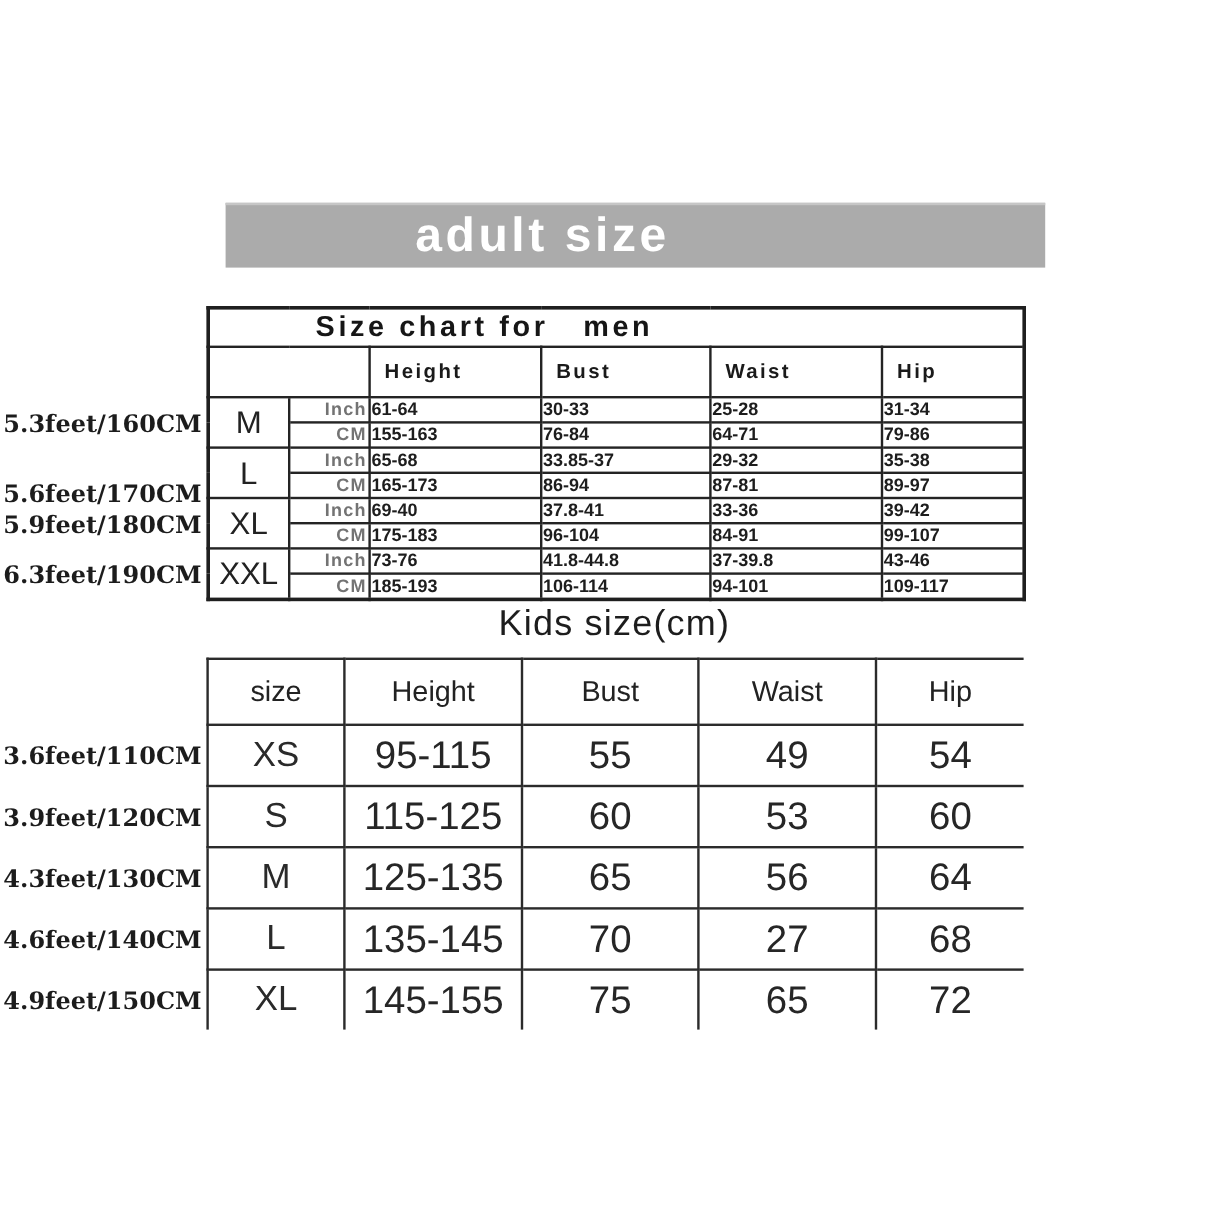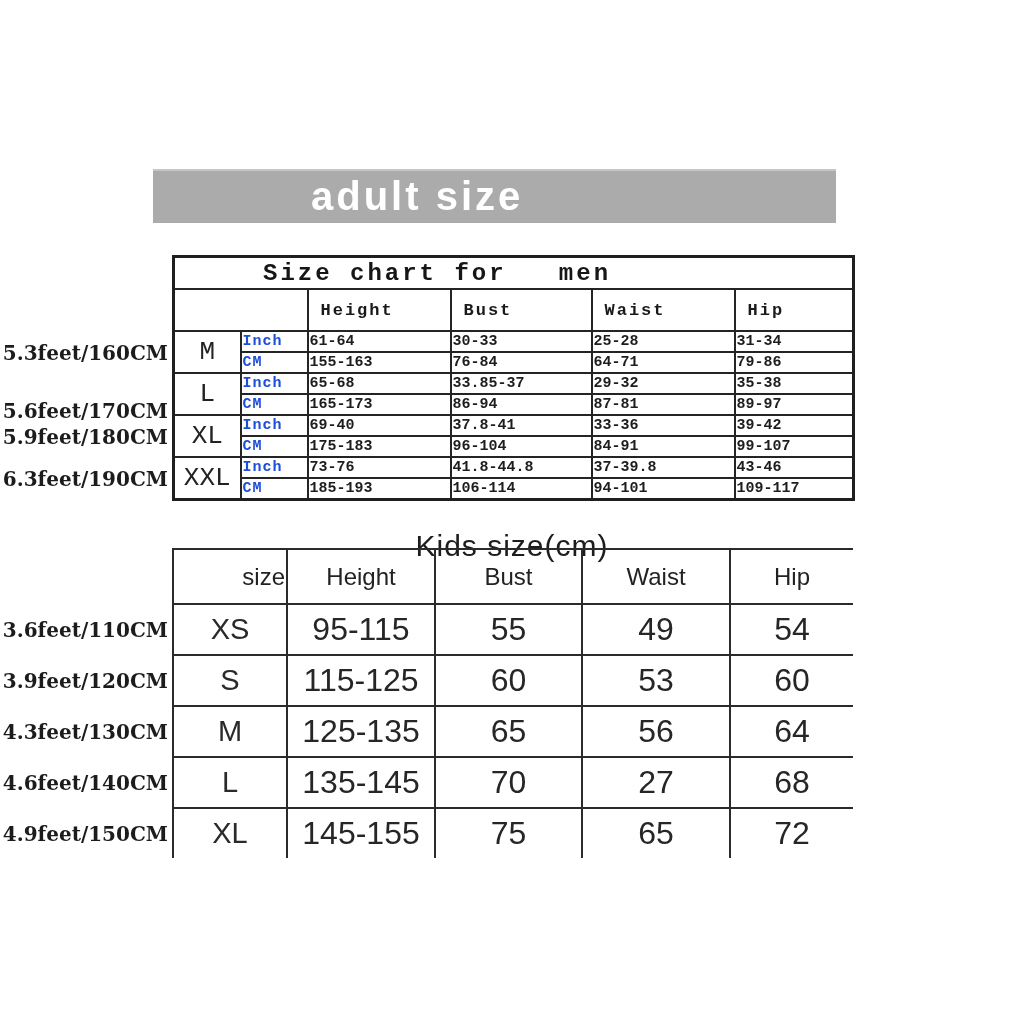--- a/index.html
+++ b/index.html
@@ -2,60 +2,60 @@
 <html><head>
 <meta charset="utf-8">
 <style>
   html,body{margin:0;padding:0;}
   body{
     width:1024px;height:1024px;position:relative;background:#ffffff;
     font-family:"Liberation Sans", sans-serif;color:#1b1b1b;overflow:hidden;
   }
   
   .banner{
-    position:absolute;left:153px;top:169px;width:683px;height:54px;
+    position:absolute;left:188px;top:169px;width:683px;height:54px;
     background:#ababab;border-top:2px solid #c6c6c6;box-sizing:border-box;
   }
   .banner-text{
     font-weight:bold;font-size:40px;letter-spacing:3px;color:#ffffff;
     line-height:50px;padding-left:158px;white-space:pre;
   }
   
   .side-label{
     position:absolute;left:0;width:168px;text-align:right;
     font-family:"DejaVu Serif", serif;font-weight:600;font-size:20px;color:#1c1c1c;
     white-space:nowrap;
   }
   
   table{border-collapse:collapse;table-layout:fixed;}
   .adult-table{position:absolute;left:172px;top:255px;border:3px solid #1f1f1f;}
-  .adult-table td{border:2px solid #242424;overflow:hidden;vertical-align:middle;font-family:Liberation Mono, monospace;}
+  .adult-table td{border:2px solid #242424;overflow:hidden;vertical-align:middle;}
   .a-title{
     height:28px;font-weight:bold;font-size:24px;letter-spacing:3px;
     text-align:left;padding-left:88px;white-space:pre;color:#161616;
   }
   .a-head{
     height:38px;font-weight:bold;font-size:17px;letter-spacing:2px;
     text-align:left;padding-left:12px;color:#1a1a1a;
   }
   .a-corner{height:38px;}
   .a-size{font-size:26px;font-weight:400;text-align:center;color:#222;}
-  .a-unit{height:17px;font-weight:bold;font-size:15px;letter-spacing:1px;text-align:left;color:#1d4ed8;margin-top:41px;}
+  .a-unit{height:17px;font-weight:bold;font-size:15px;letter-spacing:1px;text-align:right;color:#737373;margin-top:41px;}
   .a-val{height:17px;font-weight:bold;font-size:15px;text-align:left;color:#1d1d1d;}
   
   .kids-title{
     position:absolute;left:172px;top:503px;width:680px;text-align:center;
-    font-size:30px;color:#1d1d1d;letter-spacing:1px;margin-top:26px;
+    font-size:30px;color:#1d1d1d;letter-spacing:1px;
   }
   .kids-table{position:absolute;left:172px;top:548px;}
   .kids-table td{border:2px solid #2b2b2b;overflow:hidden;vertical-align:middle;}
   .kids-table td:last-child{border-right:none;}
   .kids-table tr:last-child td{border-bottom:none;}
   .k-head{height:51px;font-size:24px;text-align:center;color:#222;}
-  .k-head-size{text-align:right;padding-left:1px;}
+  .k-head-size{text-align:center;padding-left:1px;}
   .k-size{height:47px;font-size:29px;text-align:center;color:#2a2a2a;}
   .k-val{height:47px;font-size:32px;text-align:center;color:#262626;}
 </style>
 </head>
 <body>
 
 <div class="banner">
   <div class="banner-text">adult size</div>
 </div>
 

